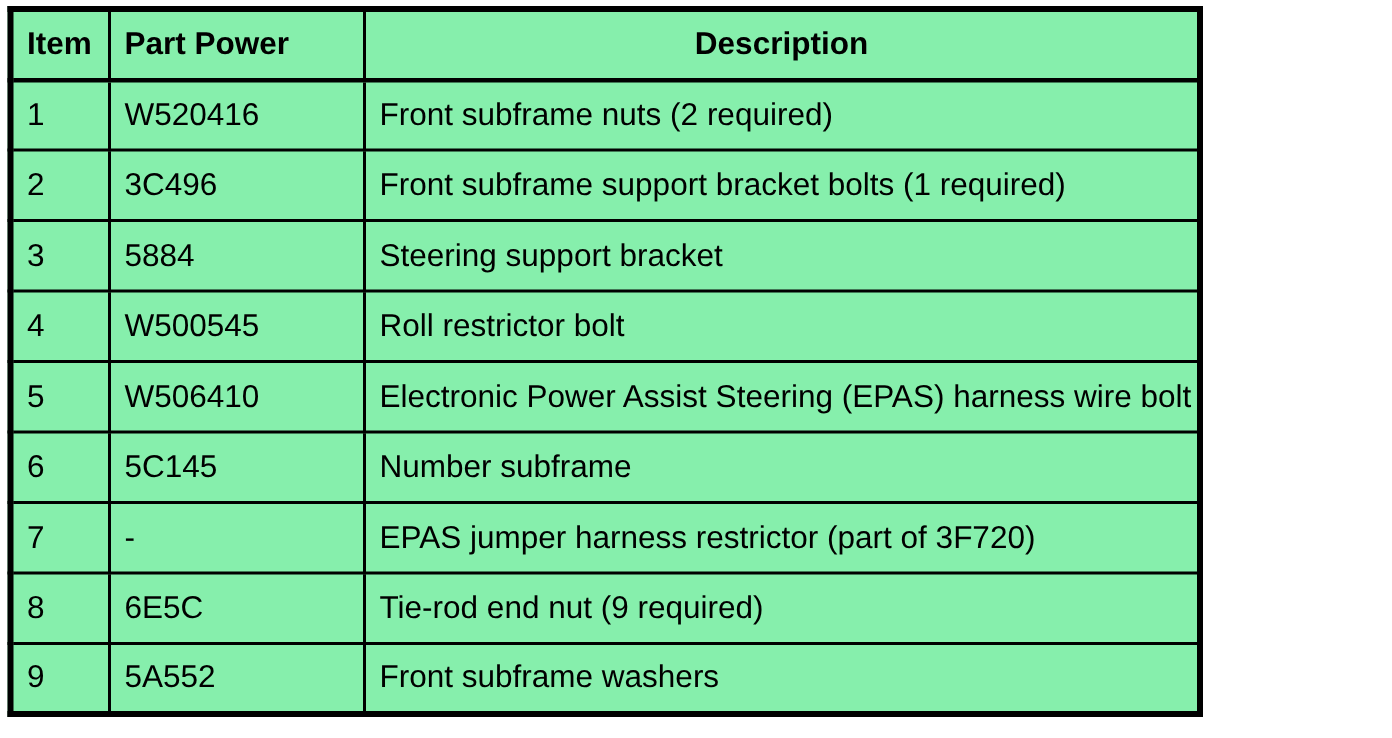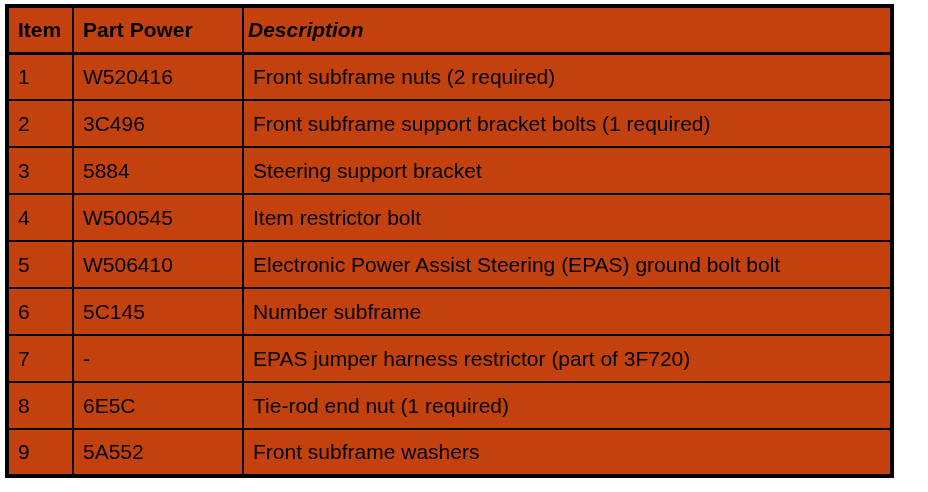--- a/index.html
+++ b/index.html
@@ -7,45 +7,45 @@
     width: 928px;
     height: 492px;
     background: #ffffff;
     font-family: "Liberation Sans", sans-serif;
     color: #000000;
     overflow: hidden;
   }
   table.parts-table {
     border-collapse: collapse;
     table-layout: fixed;
-    width: 889px;
+    width: 797px;
     margin: 4px 0 0 5px;
     border: 4px solid #000000;
-    background: #c2410c;
+    background: #86efac;
   }
   .parts-table th,
   .parts-table td {
     border: 2px solid #000000;
     height: 47px;
     padding: 0 4px 0 9px;
     vertical-align: middle;
     text-align: left;
     font-size: 21px;
     line-height: 1.1;
     color: #000000;
     white-space: nowrap;
     overflow: hidden;
   }
   .parts-table thead th {
     font-weight: bold;
     border-bottom: 3px solid #000000;
   }
   .parts-table thead th.col-description {
+    text-align: center;
     padding-left: 4px;
-    font-style: italic;
   }
   col.col-item { width: 66px; }
   col.col-part { width: 170px; }
   col.col-desc { width: auto; }
 </style>
 </head>
 <body>
 
 <table class="parts-table">
   <colgroup>
@@ -72,41 +72,41 @@
         <td>Front subframe support bracket bolts (1 required)</td>
       </tr>
       <tr>
         <td>3</td>
         <td>5884</td>
         <td>Steering support bracket</td>
       </tr>
       <tr>
         <td>4</td>
         <td>W500545</td>
-        <td>Item restrictor bolt</td>
+        <td>Roll restrictor bolt</td>
       </tr>
       <tr>
         <td>5</td>
         <td>W506410</td>
-        <td>Electronic Power Assist Steering (EPAS) ground bolt bolt</td>
+        <td>Electronic Power Assist Steering (EPAS) harness wire bolt</td>
       </tr>
       <tr>
         <td>6</td>
         <td>5C145</td>
         <td>Number subframe</td>
       </tr>
       <tr>
         <td>7</td>
         <td>-</td>
         <td>EPAS jumper harness restrictor (part of 3F720)</td>
       </tr>
       <tr>
         <td>8</td>
         <td>6E5C</td>
-        <td>Tie-rod end nut (1 required)</td>
+        <td>Tie-rod end nut (9 required)</td>
       </tr>
       <tr>
         <td>9</td>
         <td>5A552</td>
         <td>Front subframe washers</td>
       </tr>
     </tbody>
 </table>
 
 </body></html>

